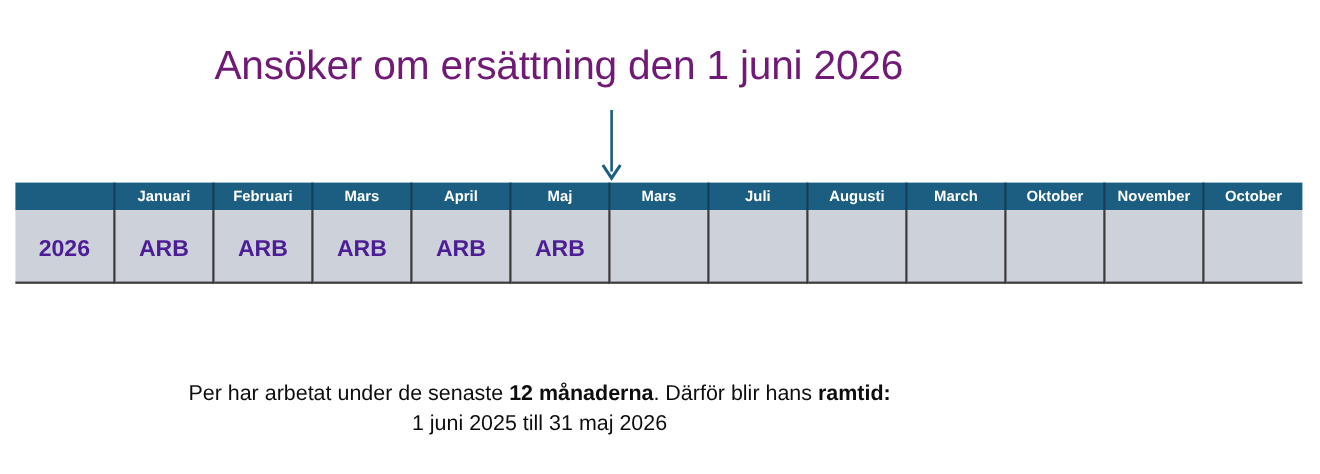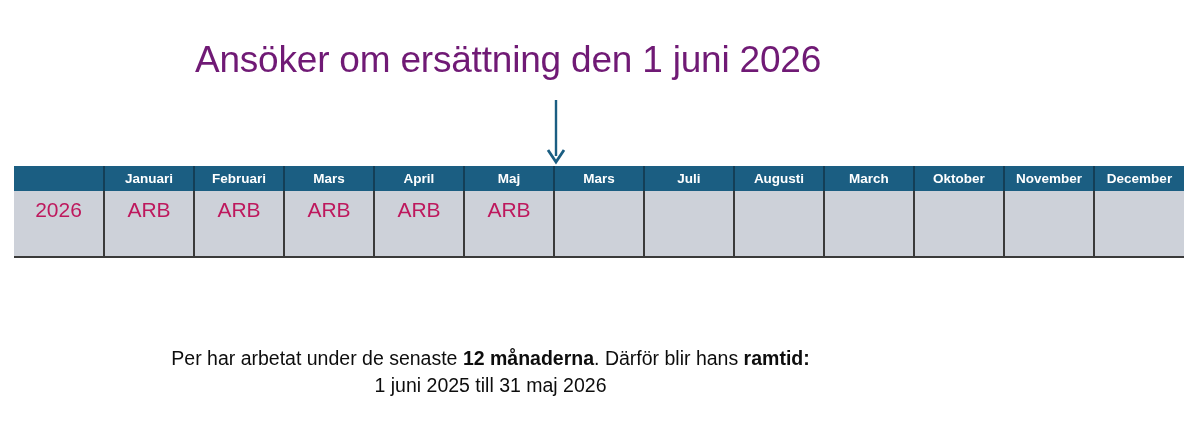--- a/index.html
+++ b/index.html
@@ -81,25 +81,25 @@
   }
   .row-2025 td {
     background: #e6eaee;
     height: 65px;
   }
 
   .cal-table tbody td {
     border-right: 2px solid #3a3a3a;
     border-bottom: 2px solid #3a3a3a;
     font-size: 21px;
-    font-weight: 400;
-    color: #be185d;
+    font-weight: 700;
+    color: #4c1d95;
     text-align: center;
     vertical-align: top;
-    padding-top: 7px;
+    padding-top: 24px;
     box-sizing: border-box;
   }
   .cal-table tbody td.last {
     border-right: none;
   }
   .cal-table tbody tr.row-2025 td {
     border-bottom: none;
   }
   .cal-table tbody td.yearcell {
     font-size: 21px;
@@ -161,21 +161,21 @@
       <th>Februari</th>
       <th>Mars</th>
       <th>April</th>
       <th>Maj</th>
       <th>Mars</th>
       <th>Juli</th>
       <th>Augusti</th>
       <th>March</th>
       <th>Oktober</th>
       <th>November</th>
-      <th class="last">December</th>
+      <th class="last">October</th>
     </tr>
   </thead>
   <tbody>
     <tr class="row-2026">
       <td class="yearcell">2026</td>
       <td>ARB</td>
       <td>ARB</td>
       <td>ARB</td>
       <td>ARB</td>
       <td>ARB</td>

